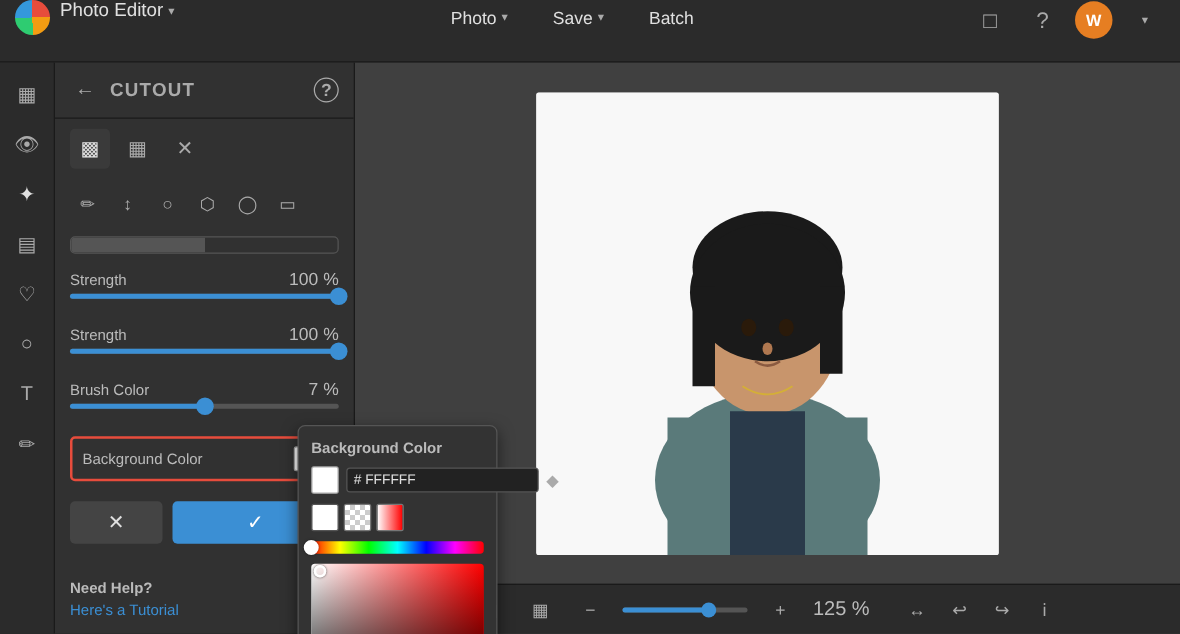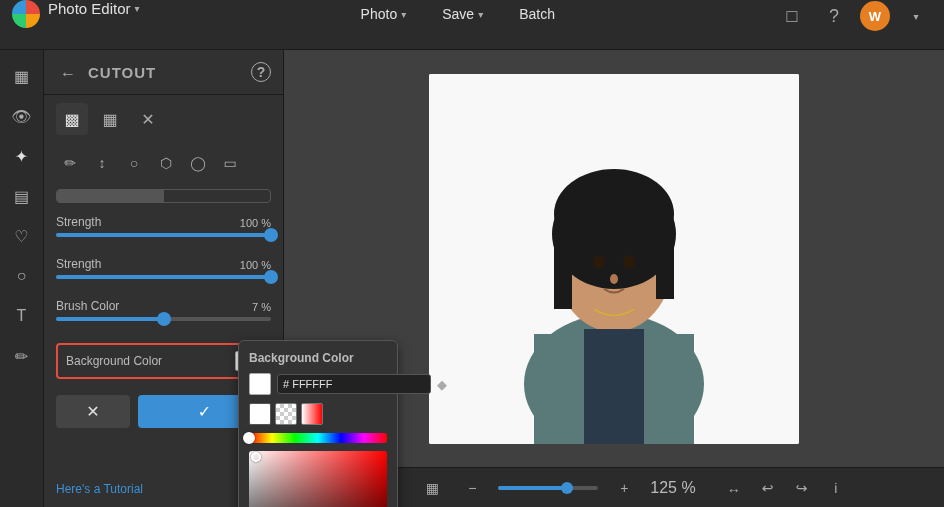--- a/index.html
+++ b/index.html
@@ -41,21 +41,21 @@
     .tool-row { display: flex; align-items: center; padding: 6px 12px; gap: 4px; }
     .tool-btn { background: none; border: none; color: #aaa; cursor: pointer; font-size: 14px; width: 28px; height: 28px; display: flex; align-items: center; justify-content: center; border-radius: 4px; }
 
     .toggle-row { display: flex; margin: 6px 12px; border: 1px solid #555; border-radius: 4px; overflow: hidden; }
     .toggle-btn { flex: 1; background: none; border: none; color: #aaa; cursor: pointer; padding: 6px; font-size: 12px; text-align: center; }
     .toggle-btn.active { background: #555; color: #e0e0e0; }
 
     .slider-section { padding: 6px 12px; }
     .slider-label-row { display: flex; justify-content: space-between; align-items: flex-end; margin-bottom: 4px; }
     .slider-label { font-size: 12px; color: #bbb; }
-    .slider-value { font-size: 11px; color: #bbb; }
+    .slider-value { font-size: 14px; color: #bbb; }
     .slider-track { width: 100%; height: 4px; background: #555; border-radius: 2px; position: relative; margin-bottom: 8px; }
     .slider-fill { height: 100%; background: #3b8fd4; border-radius: 2px; }
     .slider-thumb { width: 14px; height: 14px; background: #3b8fd4; border-radius: 50%; position: absolute; top: -5px; cursor: pointer; }
 
     .bg-color-section { margin: 8px 12px; border: 2px solid #e74c3c; border-radius: 4px; padding: 6px 8px; display: flex; align-items: center; justify-content: space-between; }
     .bg-color-label { font-size: 12px; color: #bbb; }
     .bg-color-swatch { width: 26px; height: 20px; background: white; border: 1px solid #aaa; border-radius: 2px; cursor: pointer; }
 
     .action-row { display: flex; align-items: center; gap: 8px; padding: 8px 12px; }
     .cancel-btn { flex: 1; background: #444; border: none; color: #e0e0e0; border-radius: 4px; padding: 7px; cursor: pointer; display: flex; align-items: center; justify-content: center; font-size: 16px; }
@@ -211,20 +211,21 @@
         <div style="width:14px;height:100%;background:#999;margin:0 auto;"></div>
       </div>
     </div>
 
     <div class="action-row">
       <button class="cancel-btn">✕</button>
       <button class="confirm-btn">✓</button>
     </div>
 
     <div class="help-section">
+      <div class="help-title">Need Help?</div>
       <a class="help-link">Here's a Tutorial</a>
     </div>
   </div>
 
   <div class="color-picker-popup">
     <div class="cp-title">Background Color</div>
     <div class="cp-top-row">
       <div class="cp-swatch"></div>
       <input class="cp-hex-input" type="text" value="# FFFFFF" style="">
       <button class="cp-eye-btn">◆</button>

